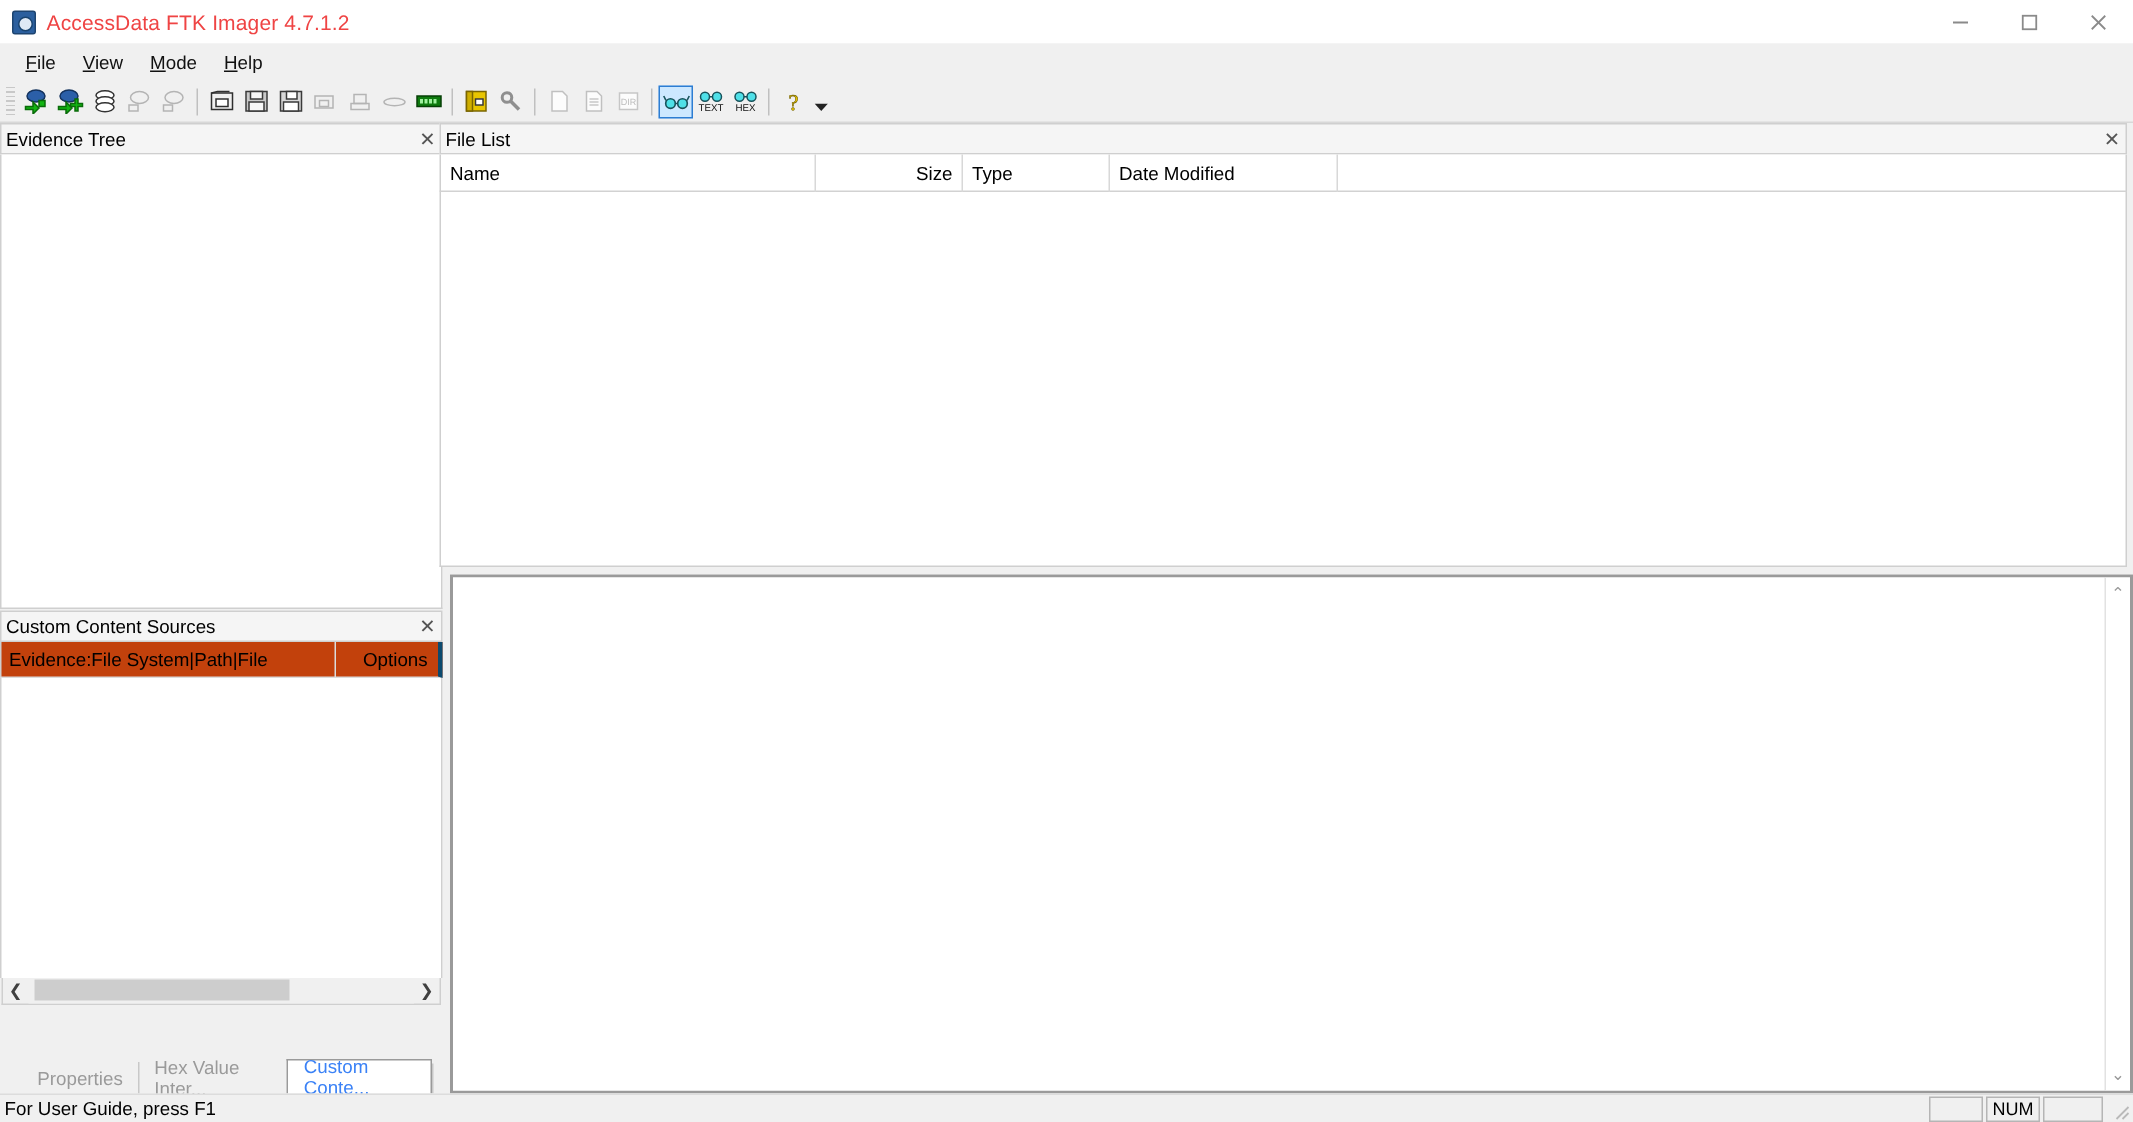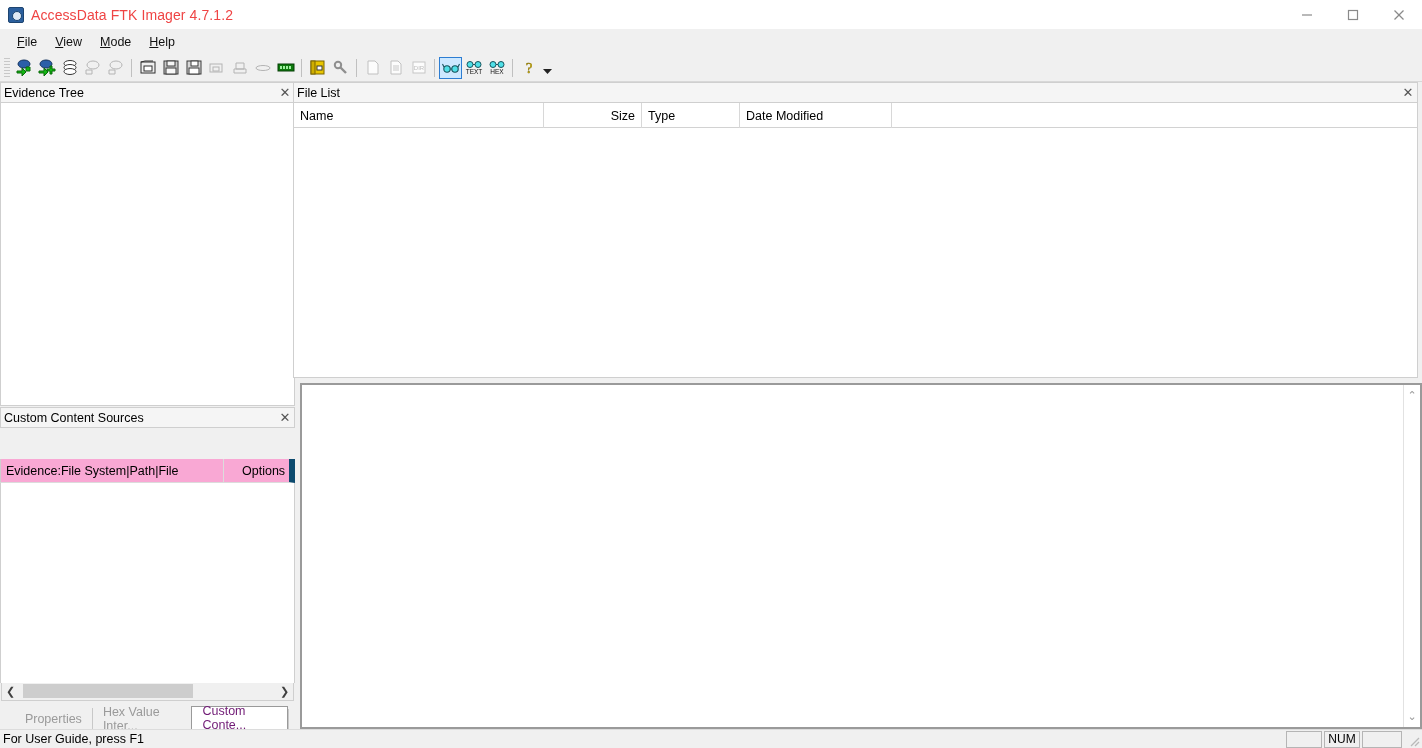--- a/index.html
+++ b/index.html
@@ -69,23 +69,22 @@
   #evidence-tree .body {
     height: 303px; background: #ffffff; border: 1px solid #cfcfcf; border-top: none;
   }
 
   #custom-content {
     position: absolute; left: 0; top: 407px; width: 295px; height: 268px;
   }
   #custom-content .cc-head { height: 21px; gap: 32px; }
   .cc-cols {
     display: flex; height: 24px; align-items: center;
-    background: #f9a8d4; border-left: 1px solid #cfcfcf; border-right: 6px solid #0c4a6e;
+    background: #c2410c; border-left: 1px solid #cfcfcf; border-right: 3px solid #0c4a6e;
     border-bottom: 1px solid #dcdcdc;
-    margin-top: 31px;
   }
   .cc-col1 { width: 222px; padding-left: 5px; font-size: 12.5px; }
   .cc-col2 { flex: 1; padding-left: 18px; font-size: 12.5px; border-left: 1px solid #dcdcdc; height: 24px; line-height: 24px; }
   .cc-list {
     height: 200px; background: #ffffff;
     border-left: 1px solid #cfcfcf; border-right: 1px solid #cfcfcf;
   }
   .cc-scroll {
     height: 18px; margin: 0 1px; display: flex; align-items: center;
     background: #f0f0f0; border-left: 1px solid #cfcfcf; border-right: 1px solid #cfcfcf;
@@ -107,21 +106,21 @@
   .tabstrip {
     position: absolute; left: 0; top: 705px; width: 295px; height: 24px;
     display: flex; align-items: flex-end; background: #f0f0f0;
   }
   .tab {
     height: 21px; padding: 0 10px; font-size: 12.5px; color: #9a9a9a;
     display: flex; align-items: center; background: #f0f0f0;
   }
   .tab.sep-left { border-left: 1px solid #c8c8c8; }
   .tab.active {
-    color: #701a75; background: #ffffff; height: 23px;
+    color: #3b82f6; background: #ffffff; height: 23px;
     border: 1px solid #9a9a9a; border-bottom: none;
   }
   .tabstrip-edge { width: 8px; height: 20px; border-left: 1px solid #c8c8c8; }
 
   
   #file-list {
     position: absolute; left: 293px; top: 82px; width: 1125px; height: 298px;
   }
   #file-list .fl-head { height: 21px; }
   .fl-cols { display: flex; height: 25px; background: #ffffff;

